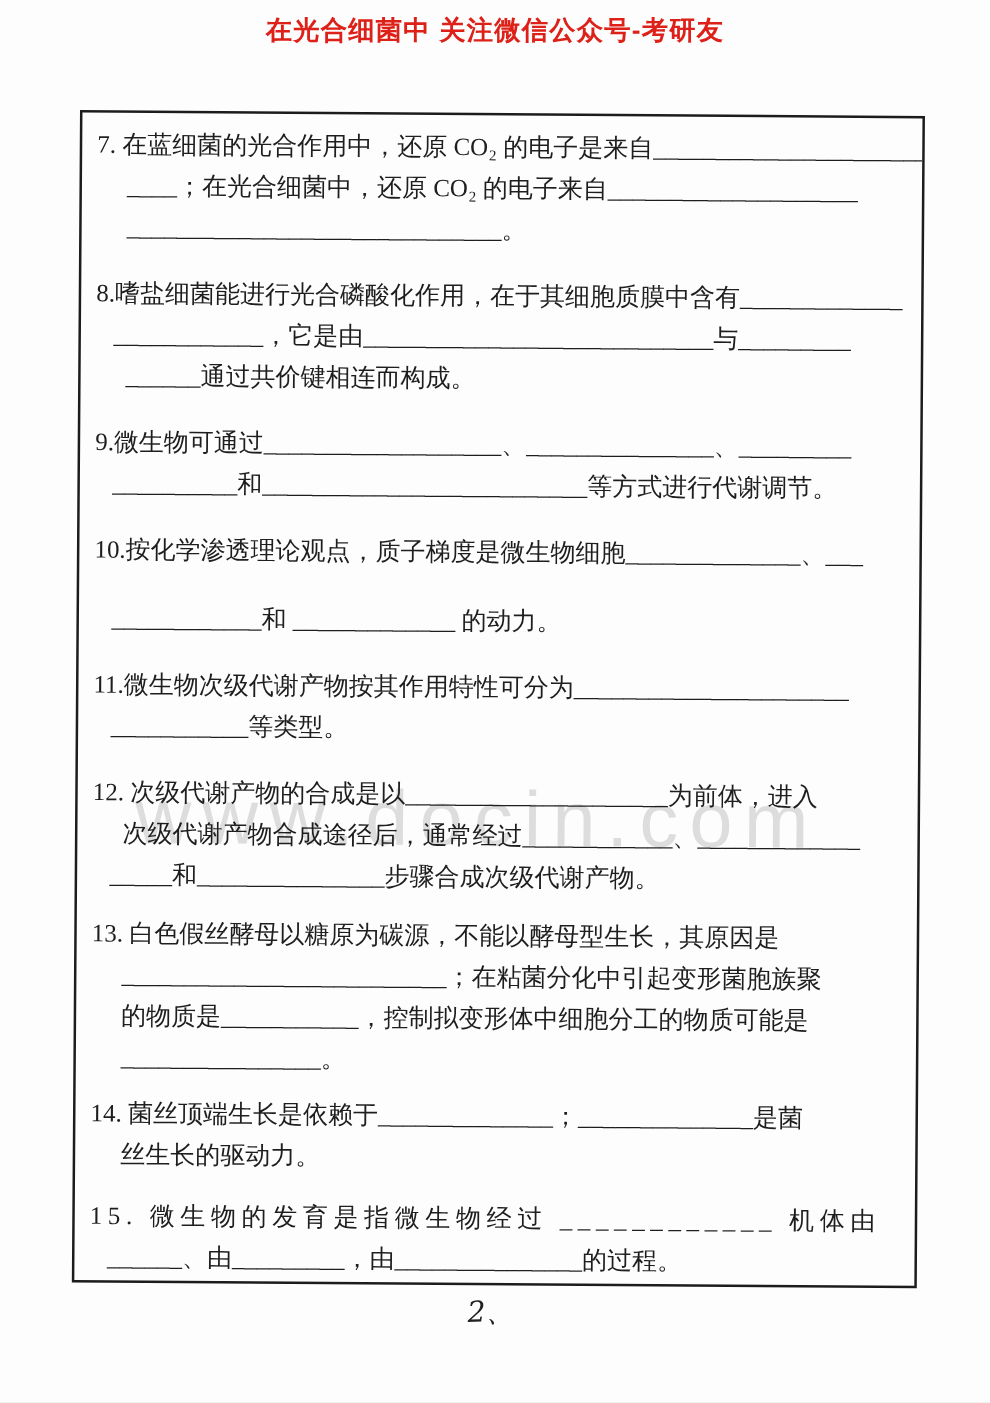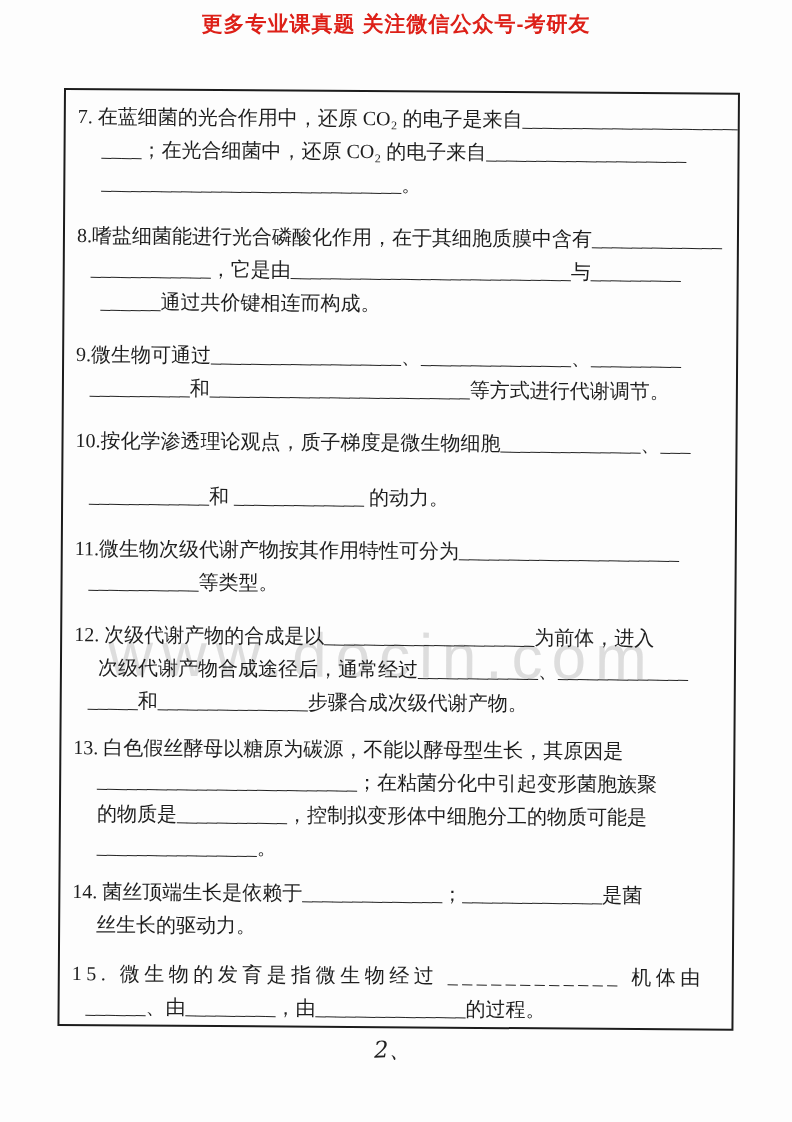--- a/index.html
+++ b/index.html
@@ -61,21 +61,21 @@
     font-family:"DejaVu Serif", serif;
     color:#222;
     transform:rotate(-2deg);
   }
 </style>
 </head>
 <body>
 
 <div class="page">
 
-  <div class="promo" style="color: rgb(221, 32, 24);">更多专业课真题 关注微信公众号-考研友</div>
+  <div class="promo" style="color: rgb(221, 32, 24);">在光合细菌中 关注微信公众号-考研友</div>
 
   <div class="qbox">
 
     <div class="watermark">www.docin.com</div>
 
     <div class="q">
       <div class="ql">7. 在蓝细菌的光合作用中，还原 CO₂  的电子是来自________________________</div>
       <div class="ql cont">____；在光合细菌中，还原 CO₂  的电子来自____________________</div>
       <div class="ql cont">______________________________。</div>
     </div>

